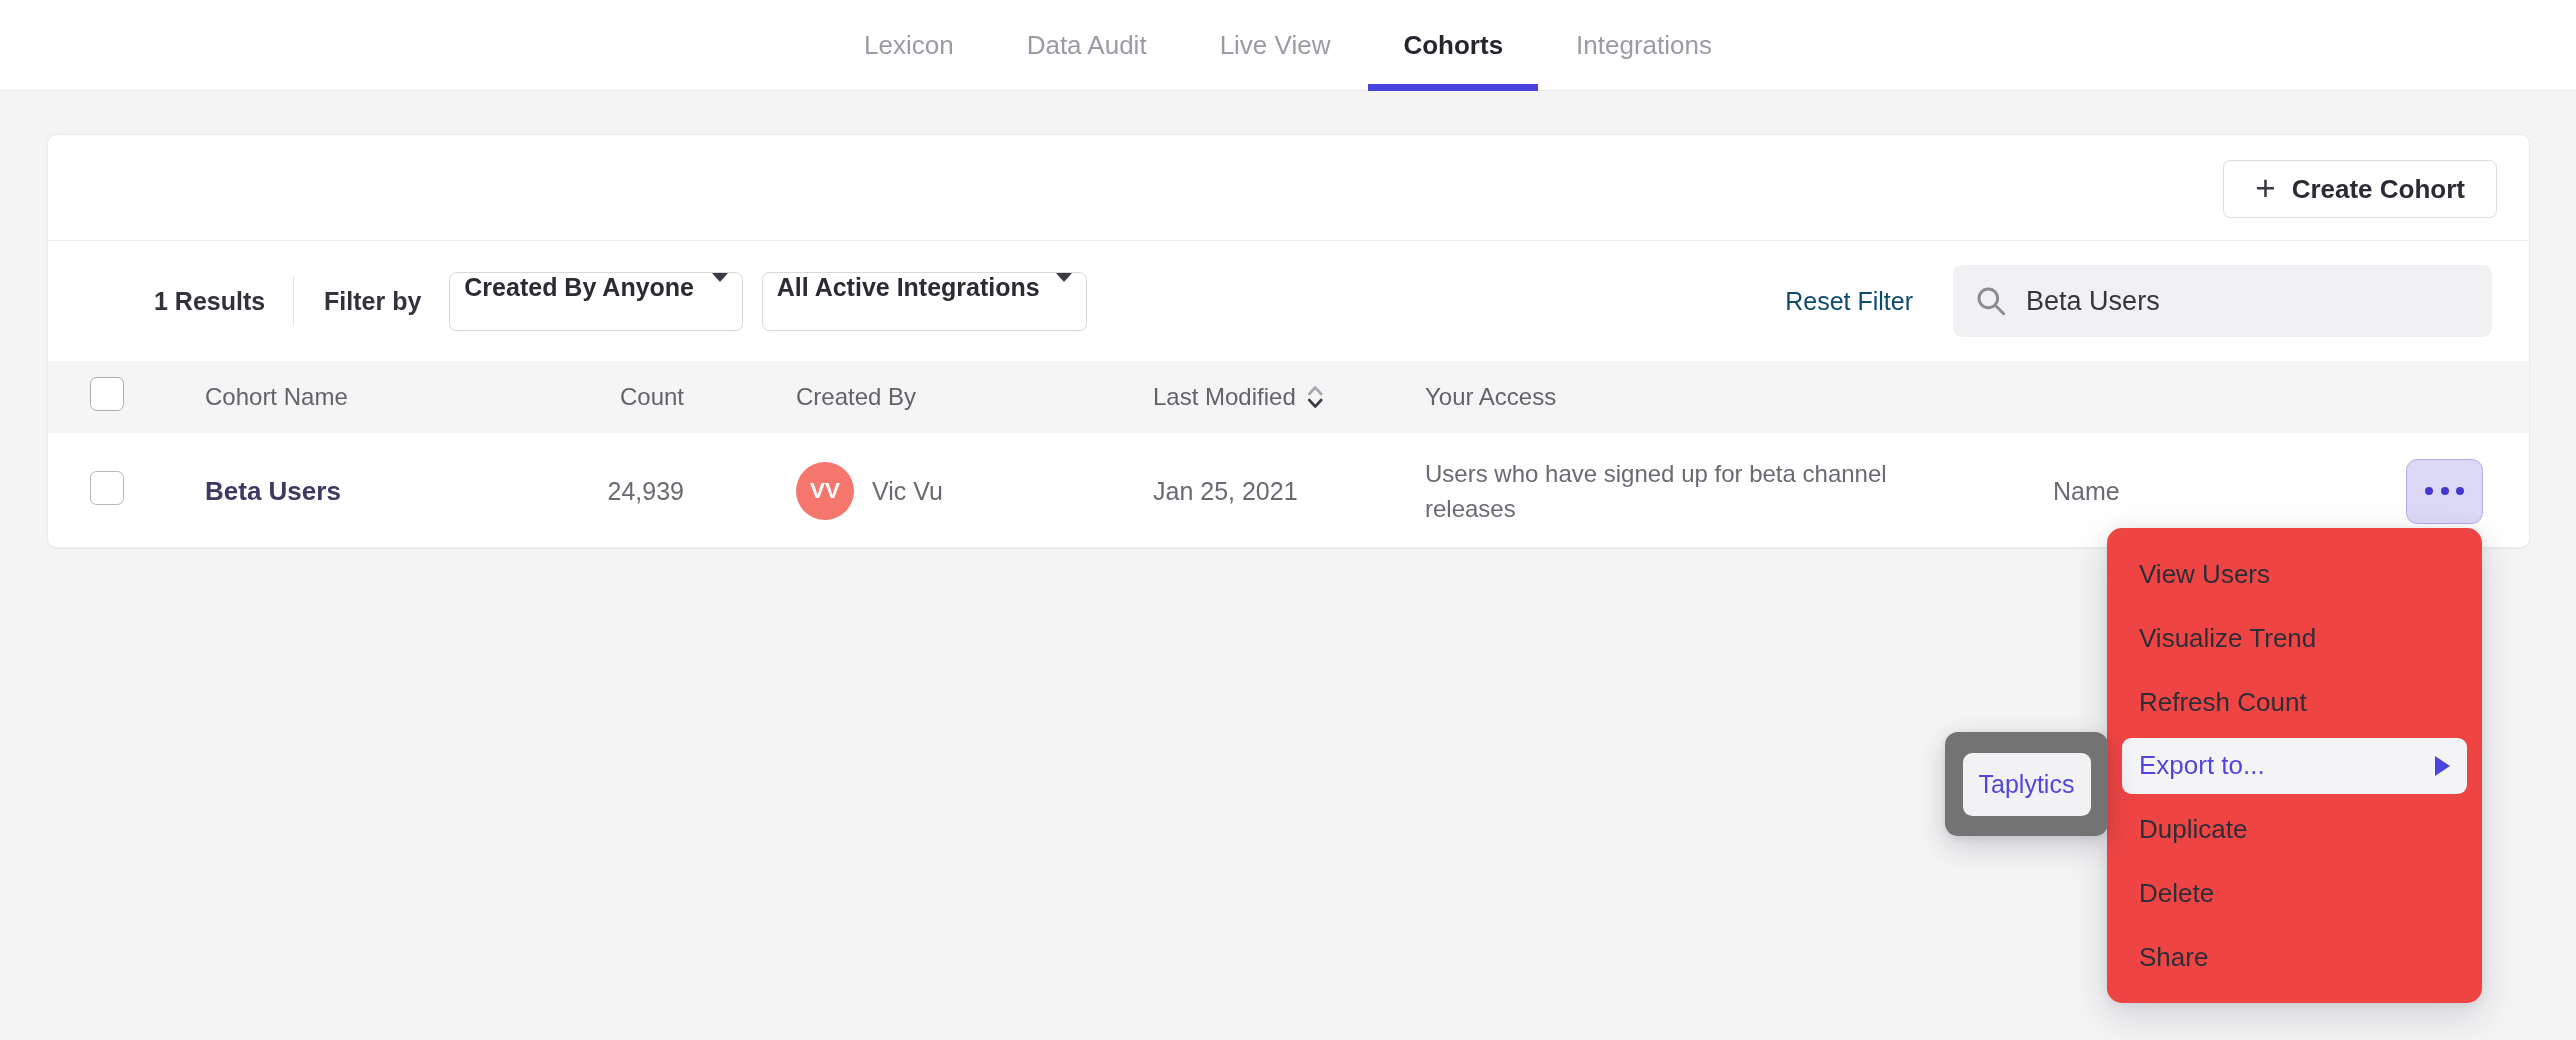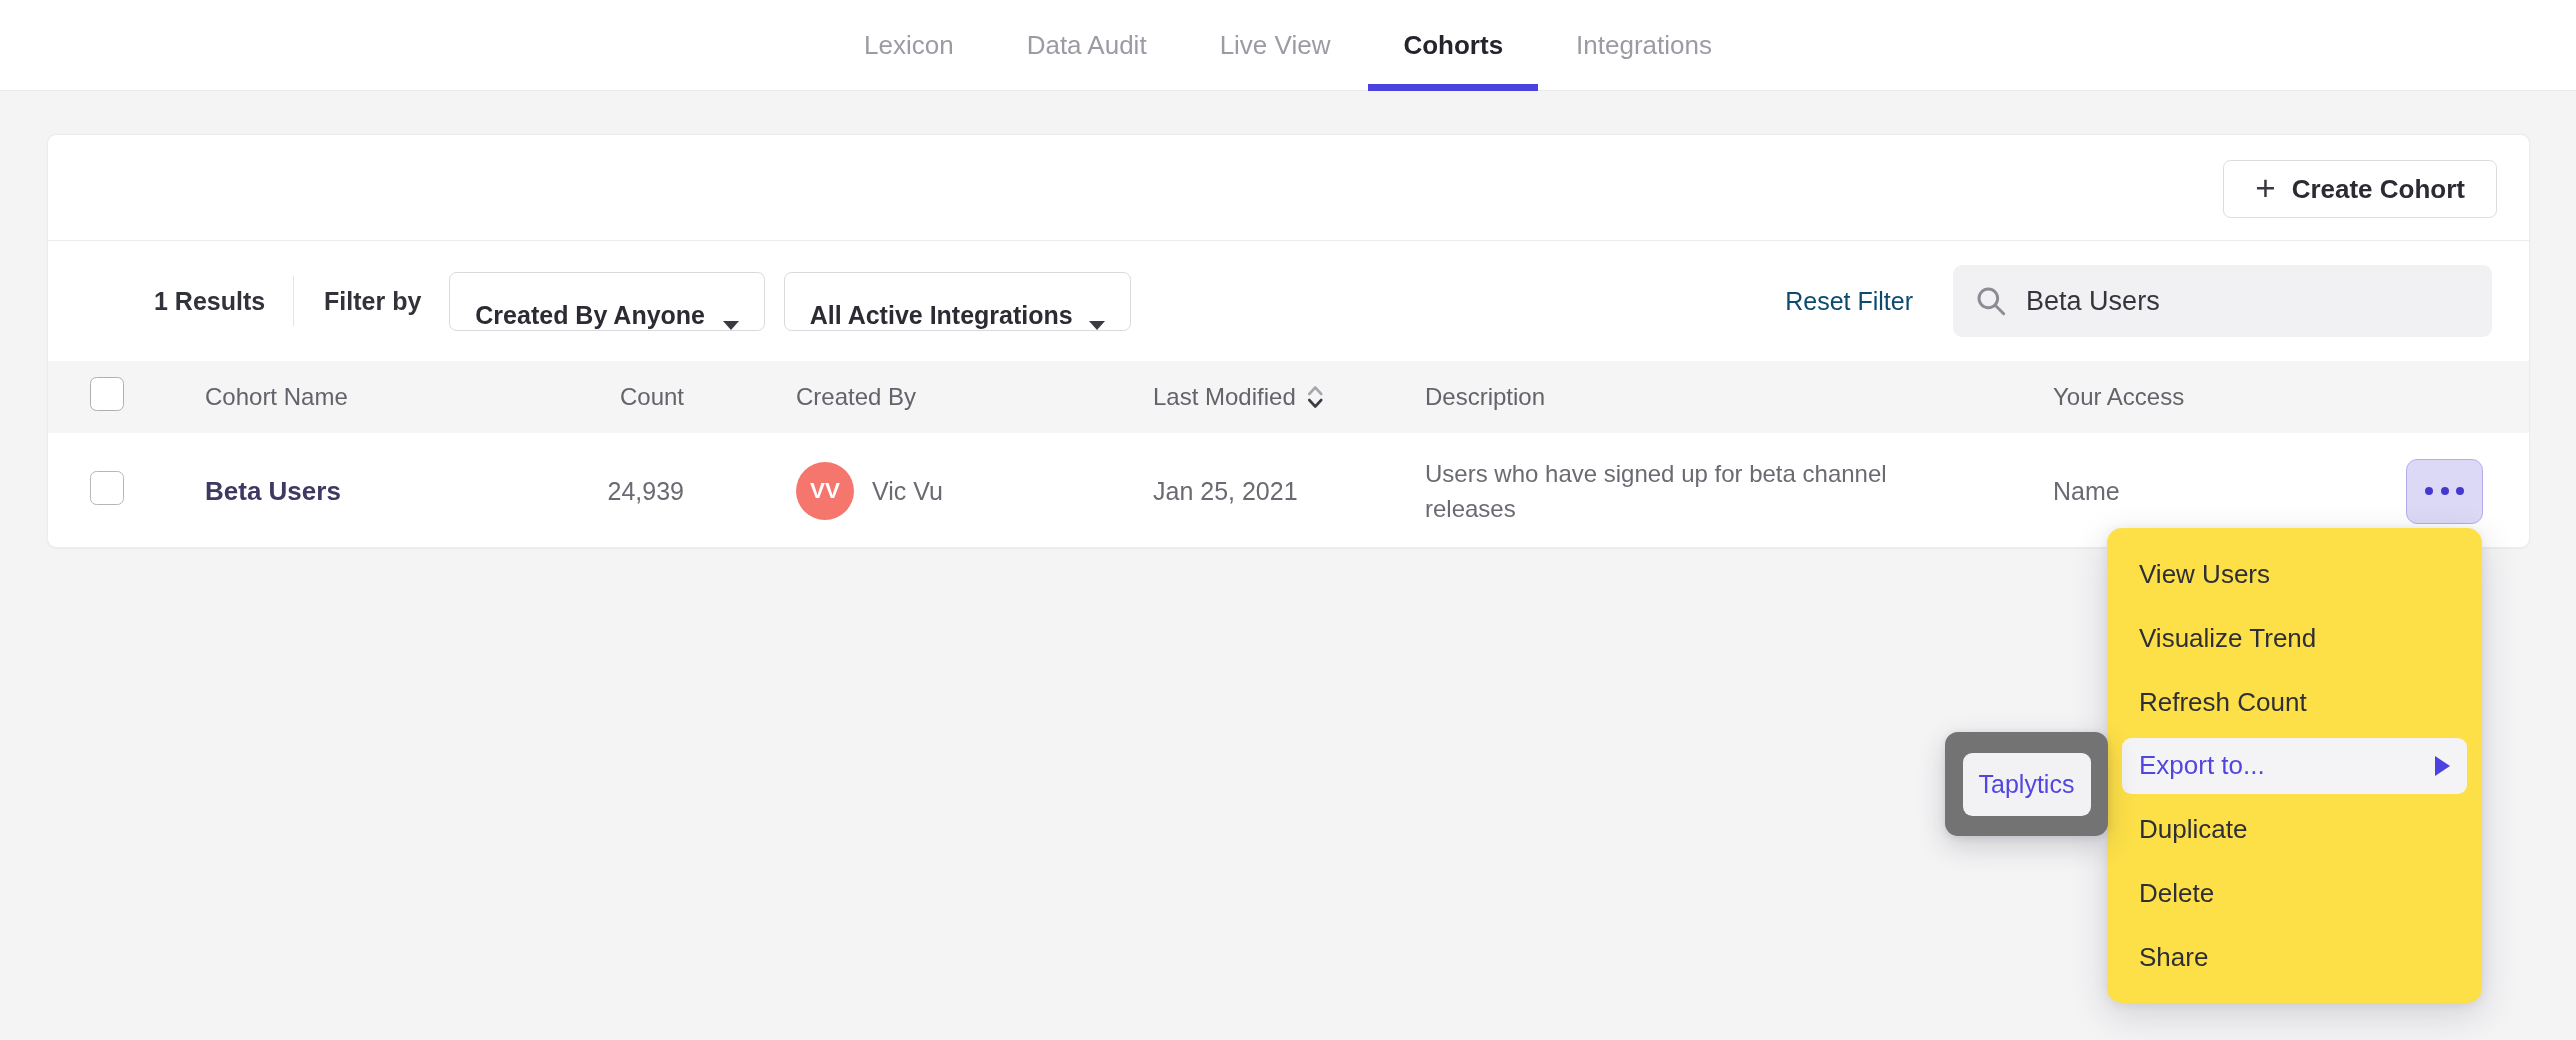--- a/index.html
+++ b/index.html
@@ -56,23 +56,23 @@
     font-size:26px; font-weight:600; color:#2b2b33; cursor:pointer;
   }
   .plus-icon { font-size:35px; font-weight:400; color:#3a3a42; line-height:1; margin-top:-2.8px; }
 
   
   .filter-row { height:120px; display:flex; align-items:center; padding:0 37px 0 106px; }
   .results-count { font-size:25px; font-weight:600; color:#32323a; white-space:nowrap; }
   .v-divider { width:0.9px; height:50px; background:#e4e4e7; margin:0 30px 0 28px; }
   .filter-by-label { font-size:25px; font-weight:600; color:#32323a; white-space:nowrap; }
   .dropdown-btn {
-    height:59px; padding:0 25px; margin-left:28px; background:#fff;
+    height:59px; padding:0 14px; margin-left:28px; background:#fff;
     border:0.9px solid #d9d9dd; border-radius:7.5px;
-    display:flex; align-items:flex-end; gap:18px;
+    display:flex; align-items:flex-start; gap:18px;
     font-size:25px; font-weight:600; color:#2b2b33; cursor:pointer; white-space:nowrap;
   }
   .dropdown-btn + .dropdown-btn { margin-left:18.7px;gap:16px; }
   .caret-down {
     width:0; height:0; border-left:8.4px solid transparent; border-right:8.4px solid transparent;
     border-top:9.3px solid #3a3a42;
   }
   .reset-filter { margin-left:auto; font-size:25px; color:#0c4a6e; cursor:pointer; white-space:nowrap; }
   .search-box {
     width:539px; height:72px; margin-left:40px; background:#f1f1f3;
@@ -110,21 +110,21 @@
   .ellipsis-btn {
     width:77px; height:65px; border-radius:11.2px;
     background:#dcd9f6; border:1.9px solid #b3adee;
     display:flex; align-items:center; justify-content:center; gap:7.5px; cursor:pointer;
   }
   .dot-ring { width:6.5px; height:6.5px; border:4.2px solid #4538cf; border-radius:50%; }
 
   
   .ctx-menu {
     position:absolute; left:2107px; top:528px; width:375px;
-    background:#fde047; border-radius:15px; padding:14px 0;
+    background:#ef4444; border-radius:15px; padding:14px 0;
     box-shadow:0 11.2px 37px rgba(40,40,60,0.16), 0 1.9px 9.3px rgba(40,40,60,0.08);
     z-index:10;
   }
   .ctx-item {
     height:64px; display:flex; align-items:center; padding:0 32px;
     font-size:26px; color:#2e2e36; cursor:pointer;
   }
   .ctx-item.highlight {
     height:56px; margin:3.7px 15px; padding:0 17px; border-radius:9.3px;
     background:#f4f4f6; color:#5246e0; justify-content:space-between;
@@ -194,21 +194,20 @@
     <div>Cohort Name</div>
     <div class="th-count">Count</div>
     <div>Created By</div>
     <div class="th-modified">
       <span>Last Modified</span>
       <svg width="20.5" height="30" viewBox="0 0 20 30">
         <polyline points="4,12 10,5.5 16,12" fill="none" stroke="#a7a7af" stroke-width="2.6" stroke-linecap="round" stroke-linejoin="round"></polyline>
         <polyline points="4,18 10,24.5 16,18" fill="none" stroke="#3c3c44" stroke-width="2.6" stroke-linecap="round" stroke-linejoin="round"></polyline>
       </svg>
     </div>
-    <div>Description</div>
     <div>Your Access</div>
     <div></div>
   </div>
 
   <div class="grid-row trow">
     <div><span class="checkbox" style="display:inline-block;"></span></div>
     <div><span class="cohort-link">Beta Users</span></div>
     <div class="td-count">24,939</div>
     <div class="created-by-cell">
       <span class="avatar">VV</span>

